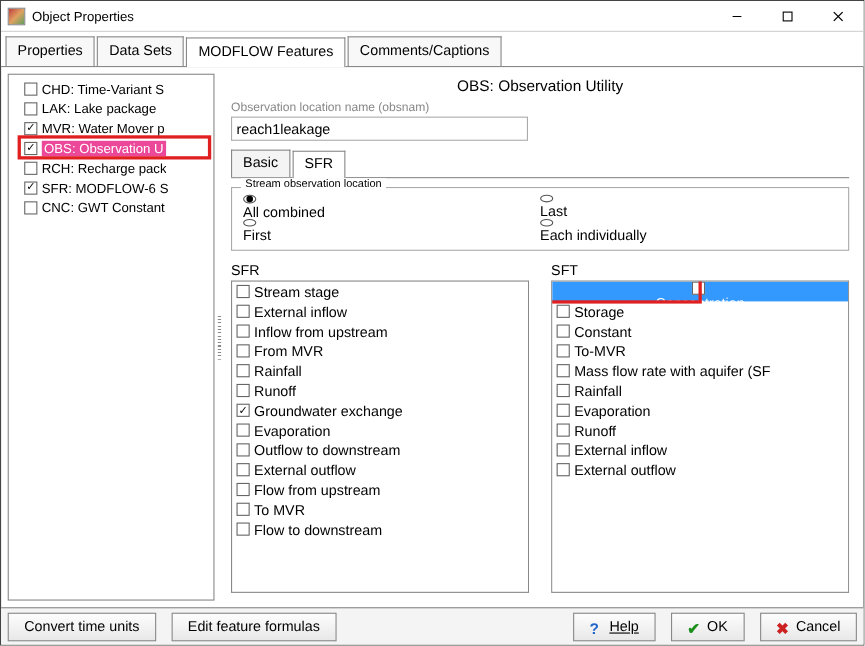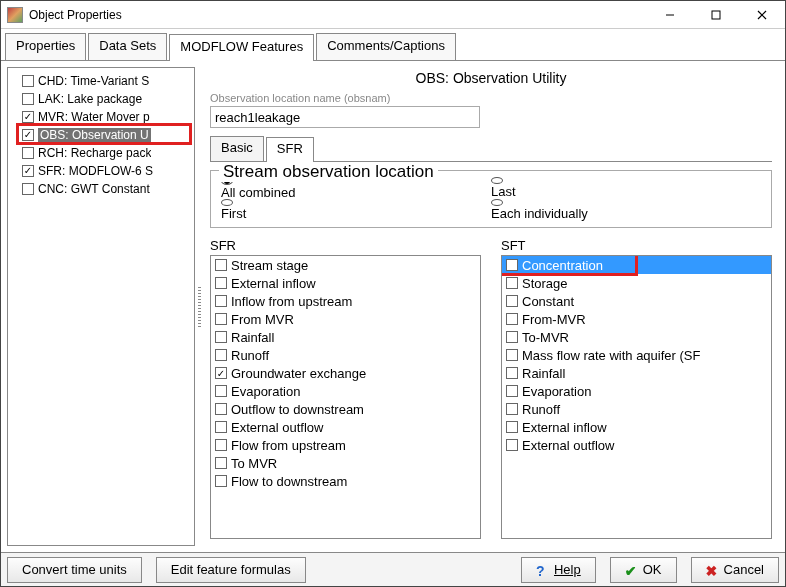--- a/index.html
+++ b/index.html
@@ -95,21 +95,21 @@
     margin-right: 4px;
     display: flex;
     align-items: center;
     justify-content: center;
     font-size: 10px;
     background: #fff;
     flex-shrink: 0;
   }
   .treeitem .cbx.checked::before { content: "✓"; font-size: 10px; line-height: 1; }
   .treeitem .lbl { overflow: hidden; text-overflow: clip; }
-  .treeitem.selected .lbl { background: #737373; color: #fff; padding: 0 2px; }
+  .treeitem.selected .lbl { background: #ec4899; color: #fff; padding: 0 2px; }
   .redbox { border: 3px solid #e02020; }
   .redbox-tree {
     position: absolute;
     left: 8px; top: 55px;
     width: 176px; height: 22px;
     pointer-events: none;
   }
   .splitter {
     width: 8px;
     display: flex;
@@ -164,21 +164,21 @@
     border: 1px solid #aaa;
     margin-top: 8px;
     padding: 6px 10px 6px 10px;
     position: relative;
   }
   .groupbox .legend {
     position: absolute;
     top: -9px; left: 8px;
     background: #fff;
     padding: 0 4px;
-    font-size: 17px;
+    font-size: 10px;
   }
   .radiorow { display: flex; }
   .radiocol { flex: 1; }
   .radio {
     display: flex;
     align-items: flex-start;
     height: 22px;
     font-size: 13px;
     flex-direction: column;
   }
@@ -224,21 +224,21 @@
     width: 12px; height: 12px;
     border: 1px solid #666;
     margin-right: 4px;
     display: flex;
     align-items: center;
     justify-content: center;
     background: #fff;
     flex-shrink: 0;
   }
   .listitem .cbx.checked::before { content: "✓"; font-size: 10px; }
-  .listitem.selected { background: #3399ff; color: #fff; }
+  .listitem.selected { background: #3399ff; color: #fff; flex-direction: column; }
   .listitem.selected .cbx { background: #fff; }
   .footer {
     height: 34px;
     border-top: 1px solid #888;
     display: flex;
     align-items: center;
     padding: 0 6px;
     gap: 14px;
     background: #f4f4f4;
   }
@@ -430,24 +430,20 @@
               <div class="listitem">
                 <span class="cbx"></span>
                 <span>Storage</span>
               </div>
               <div class="listitem">
                 <span class="cbx"></span>
                 <span>Constant</span>
               </div>
               <div class="listitem">
                 <span class="cbx"></span>
-                <span>From-MVR</span>
-              </div>
-              <div class="listitem">
-                <span class="cbx"></span>
                 <span>To-MVR</span>
               </div>
               <div class="listitem">
                 <span class="cbx"></span>
                 <span>Mass flow rate with aquifer (SF</span>
               </div>
               <div class="listitem">
                 <span class="cbx"></span>
                 <span>Rainfall</span>
               </div>

